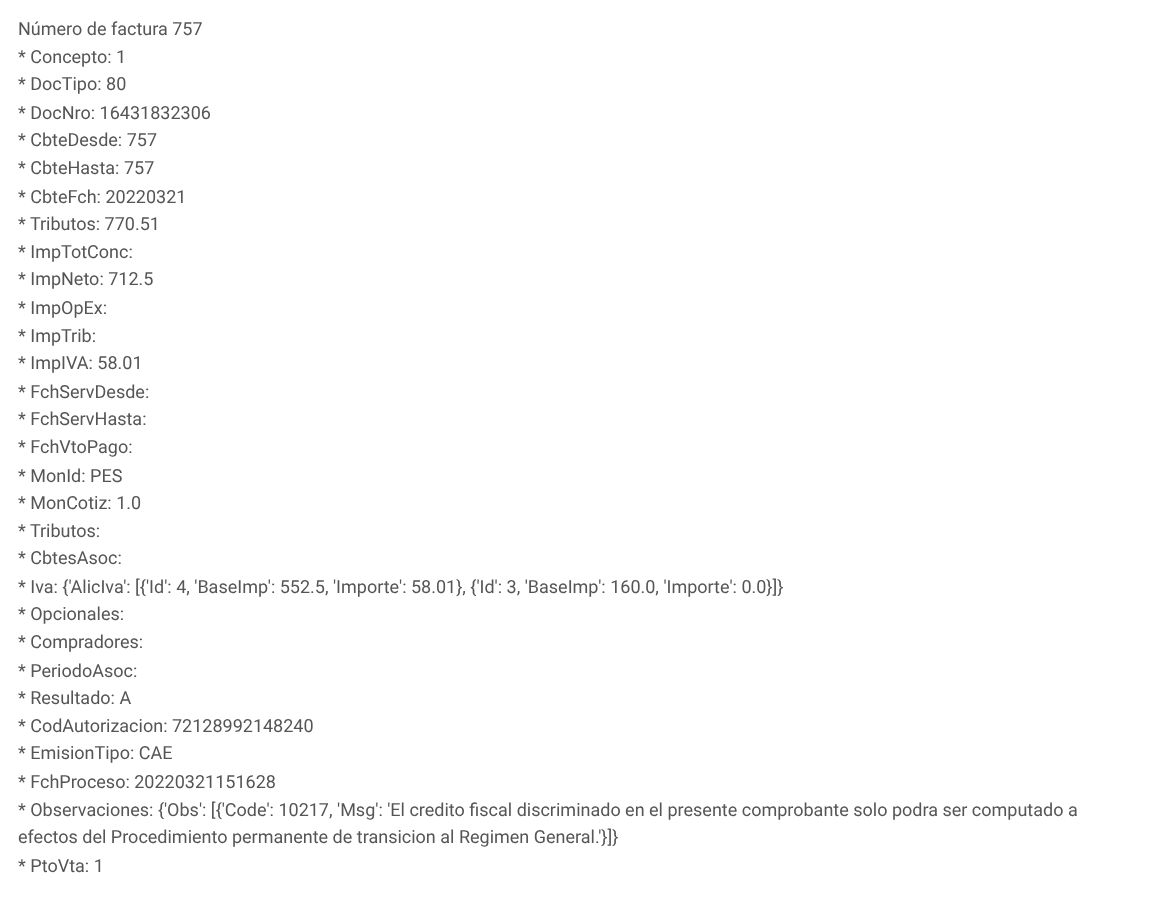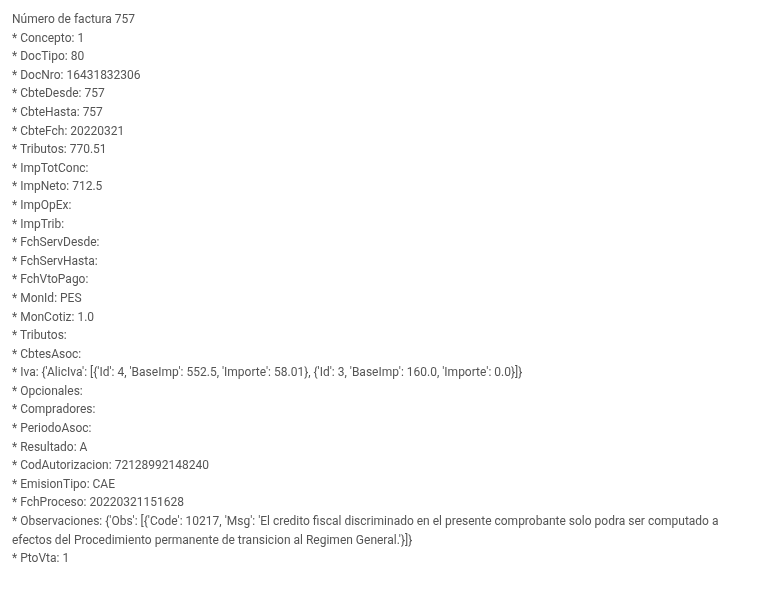--- a/index.html
+++ b/index.html
@@ -41,20 +41,21 @@
     <div class="field-line"><span class="prefix"> * </span><span>DocTipo</span><span>: </span><span>80</span></div>
     <div class="field-line"><span class="prefix"> * </span><span>DocNro</span><span>: </span><span>16431832306</span></div>
     <div class="field-line"><span class="prefix"> * </span><span>CbteDesde</span><span>: </span><span>757</span></div>
     <div class="field-line"><span class="prefix"> * </span><span>CbteHasta</span><span>: </span><span>757</span></div>
     <div class="field-line"><span class="prefix"> * </span><span>CbteFch</span><span>: </span><span>20220321</span></div>
     <div class="field-line"><span class="prefix"> * </span><span>Tributos</span><span>: </span><span>770.51</span></div>
     <div class="field-line"><span class="prefix"> * </span><span>ImpTotConc</span><span>: </span><span></span></div>
     <div class="field-line"><span class="prefix"> * </span><span>ImpNeto</span><span>: </span><span>712.5</span></div>
     <div class="field-line"><span class="prefix"> * </span><span>ImpOpEx</span><span>: </span><span></span></div>
     <div class="field-line"><span class="prefix"> * </span><span>ImpTrib</span><span>: </span><span></span></div>
+    <div class="field-line"><span class="prefix"> * </span><span>ImpIVA</span><span>: </span><span>58.01</span></div>
     <div class="field-line"><span class="prefix"> * </span><span>FchServDesde</span><span>: </span><span></span></div>
     <div class="field-line"><span class="prefix"> * </span><span>FchServHasta</span><span>: </span><span></span></div>
     <div class="field-line"><span class="prefix"> * </span><span>FchVtoPago</span><span>: </span><span></span></div>
     <div class="field-line"><span class="prefix"> * </span><span>MonId</span><span>: </span><span>PES</span></div>
     <div class="field-line"><span class="prefix"> * </span><span>MonCotiz</span><span>: </span><span>1.0</span></div>
     <div class="field-line"><span class="prefix"> * </span><span>Tributos</span><span>: </span><span></span></div>
     <div class="field-line"><span class="prefix"> * </span><span>CbtesAsoc</span><span>: </span><span></span></div>
     <div class="field-line"><span class="prefix"> * </span><span>Iva</span><span>: </span><span>{'AlicIva': [{'Id': 4, 'BaseImp': 552.5, 'Importe': 58.01}, {'Id': 3, 'BaseImp': 160.0, 'Importe': 0.0}]}</span></div>
     <div class="field-line"><span class="prefix"> * </span><span>Opcionales</span><span>: </span><span></span></div>
     <div class="field-line"><span class="prefix"> * </span><span>Compradores</span><span>: </span><span></span></div>

